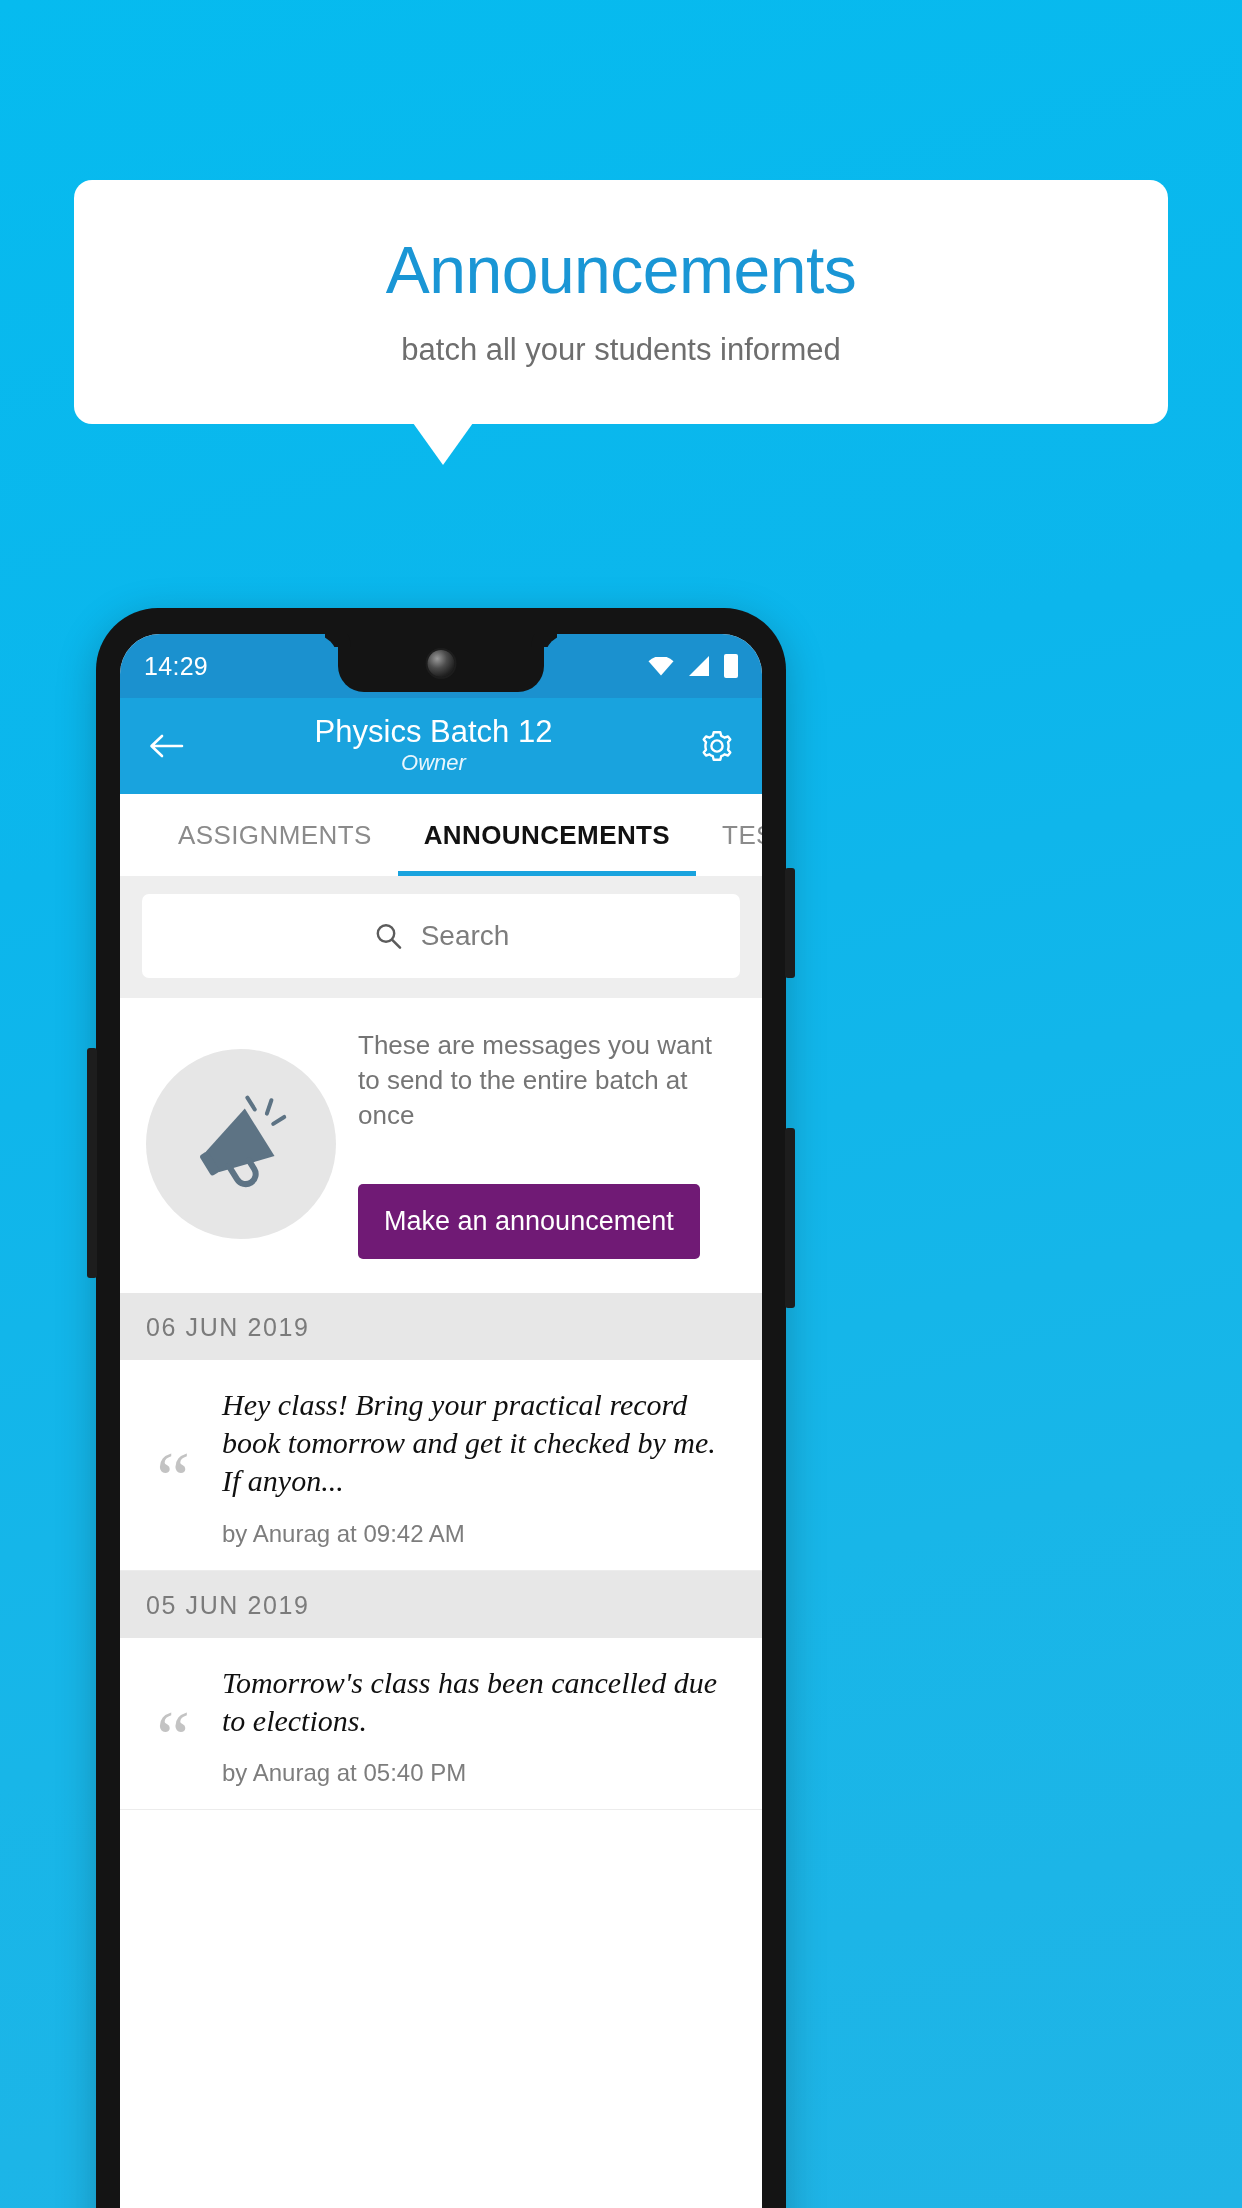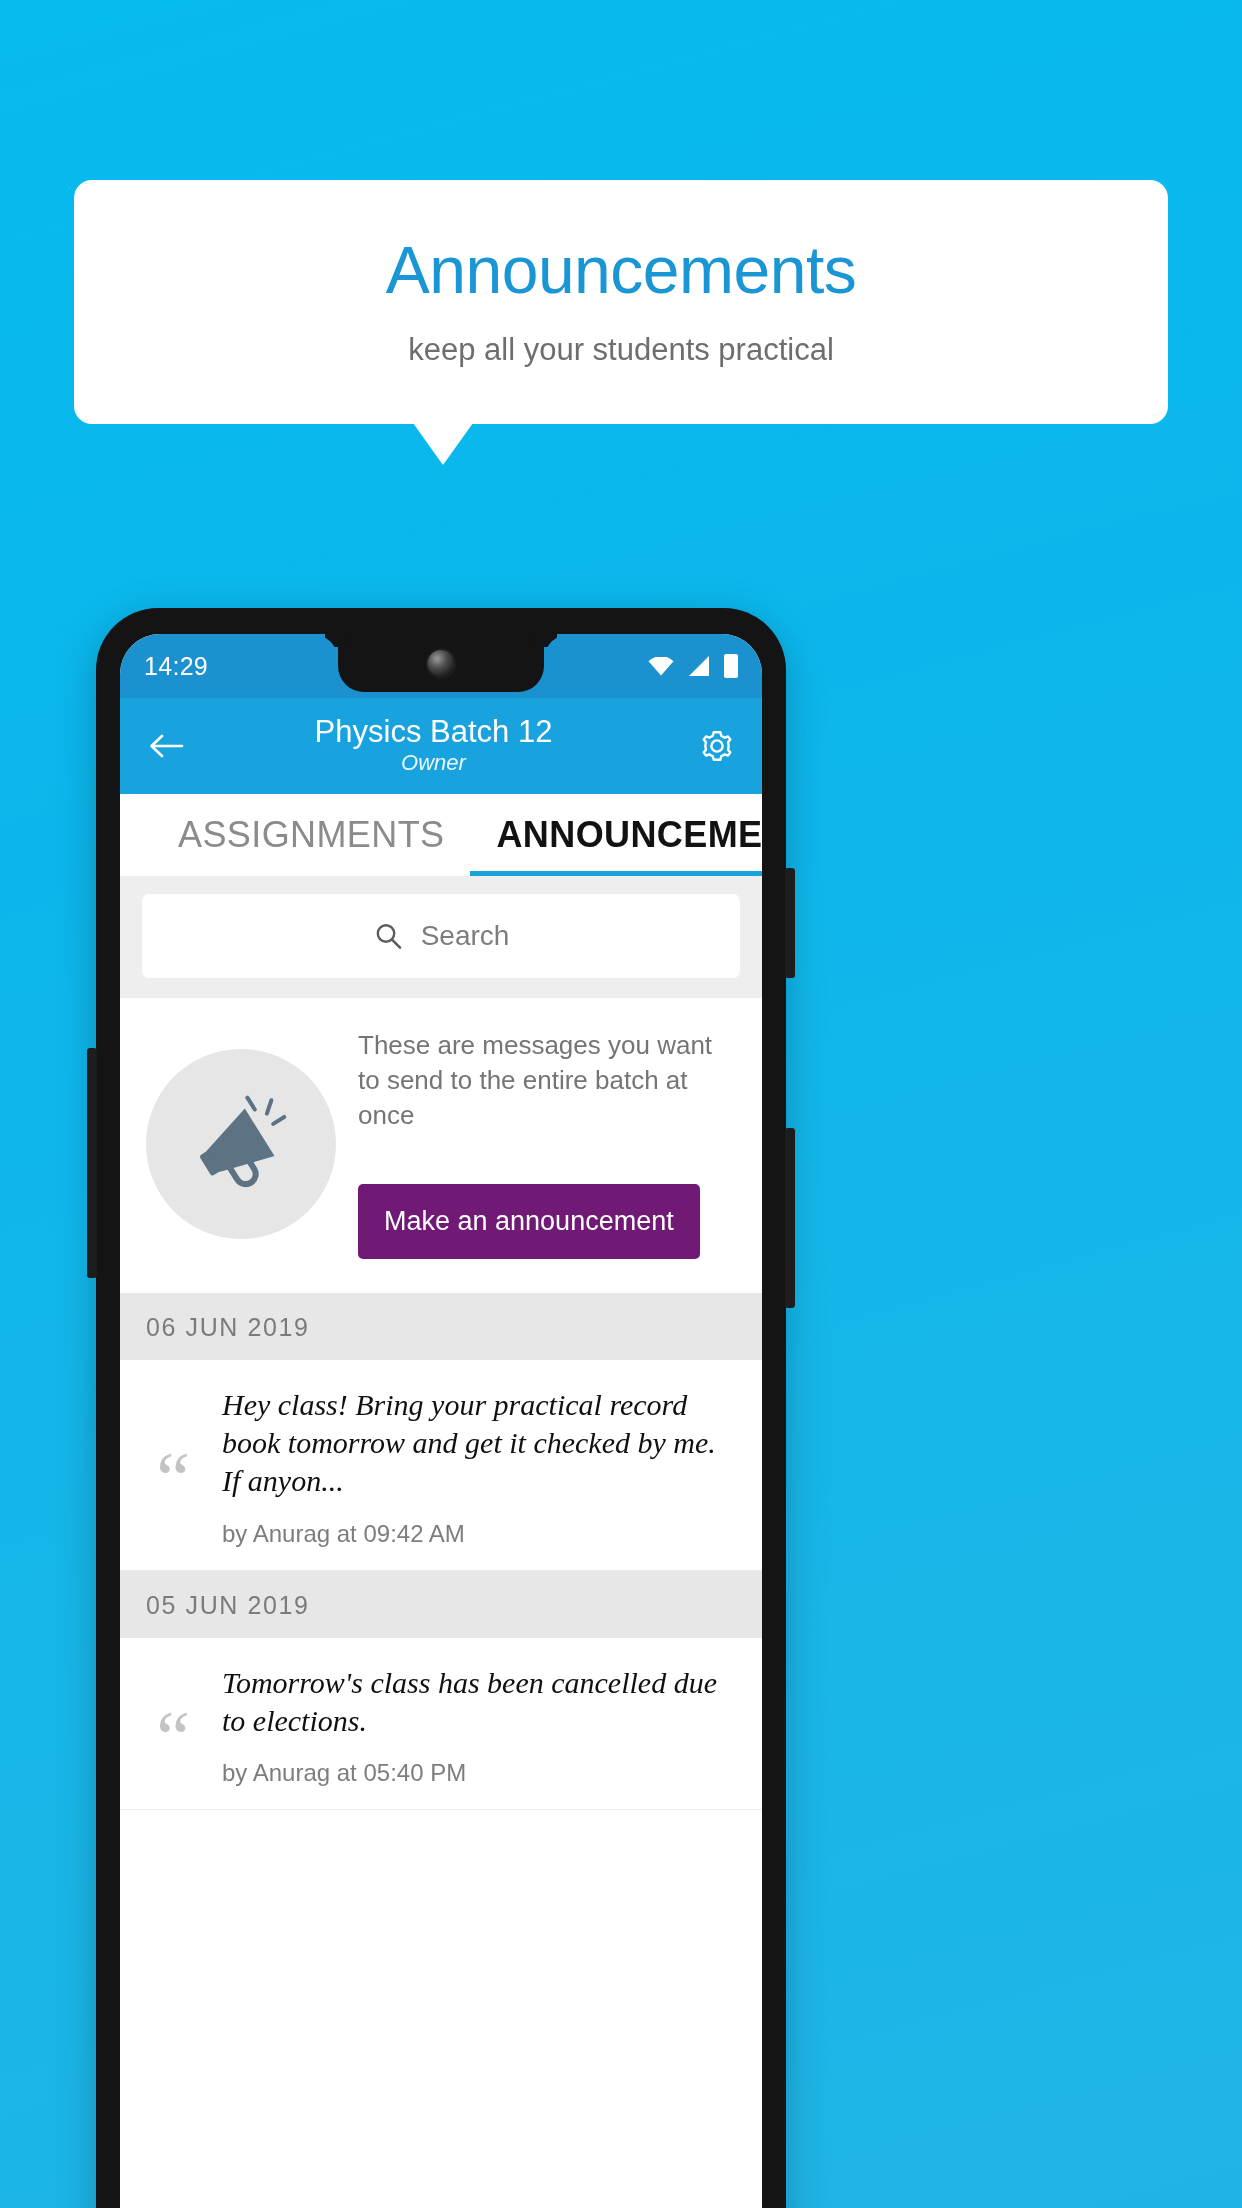--- a/index.html
+++ b/index.html
@@ -175,21 +175,21 @@
     display: flex;
     align-items: stretch;
     padding-left: 32px;
     overflow: hidden;
     position: relative;
   }
   .tab {
     display: flex;
     align-items: center;
     padding: 0 26px;
-    font-size: 36px;
+    font-size: 26px;
     letter-spacing: 0.4px;
     color: #8b8b8b;
     white-space: nowrap;
     position: relative;
   }
   .tab.active { color: #121212; font-weight: 700; }
   .tab.active::after {
     content: "";
     position: absolute;
     left: 0; right: 0; bottom: 0;
@@ -287,21 +287,21 @@
     font-size: 24px;
   }
 </style>
 </head>
 <body>
 
 <div class="stage">
 
   <div class="bubble">
     <div class="bubble-title">Announcements</div>
-    <div class="bubble-sub">keep all your students practical</div>
+    <div class="bubble-sub">batch all your students informed</div>
   </div>
   <div class="bubble-tail"></div>
 
   <div class="phone">
     <div class="phone-btn btn-r1"></div>
     <div class="phone-btn btn-r2"></div>
     <div class="phone-btn btn-l1"></div>
 
     <div class="screen">
 

